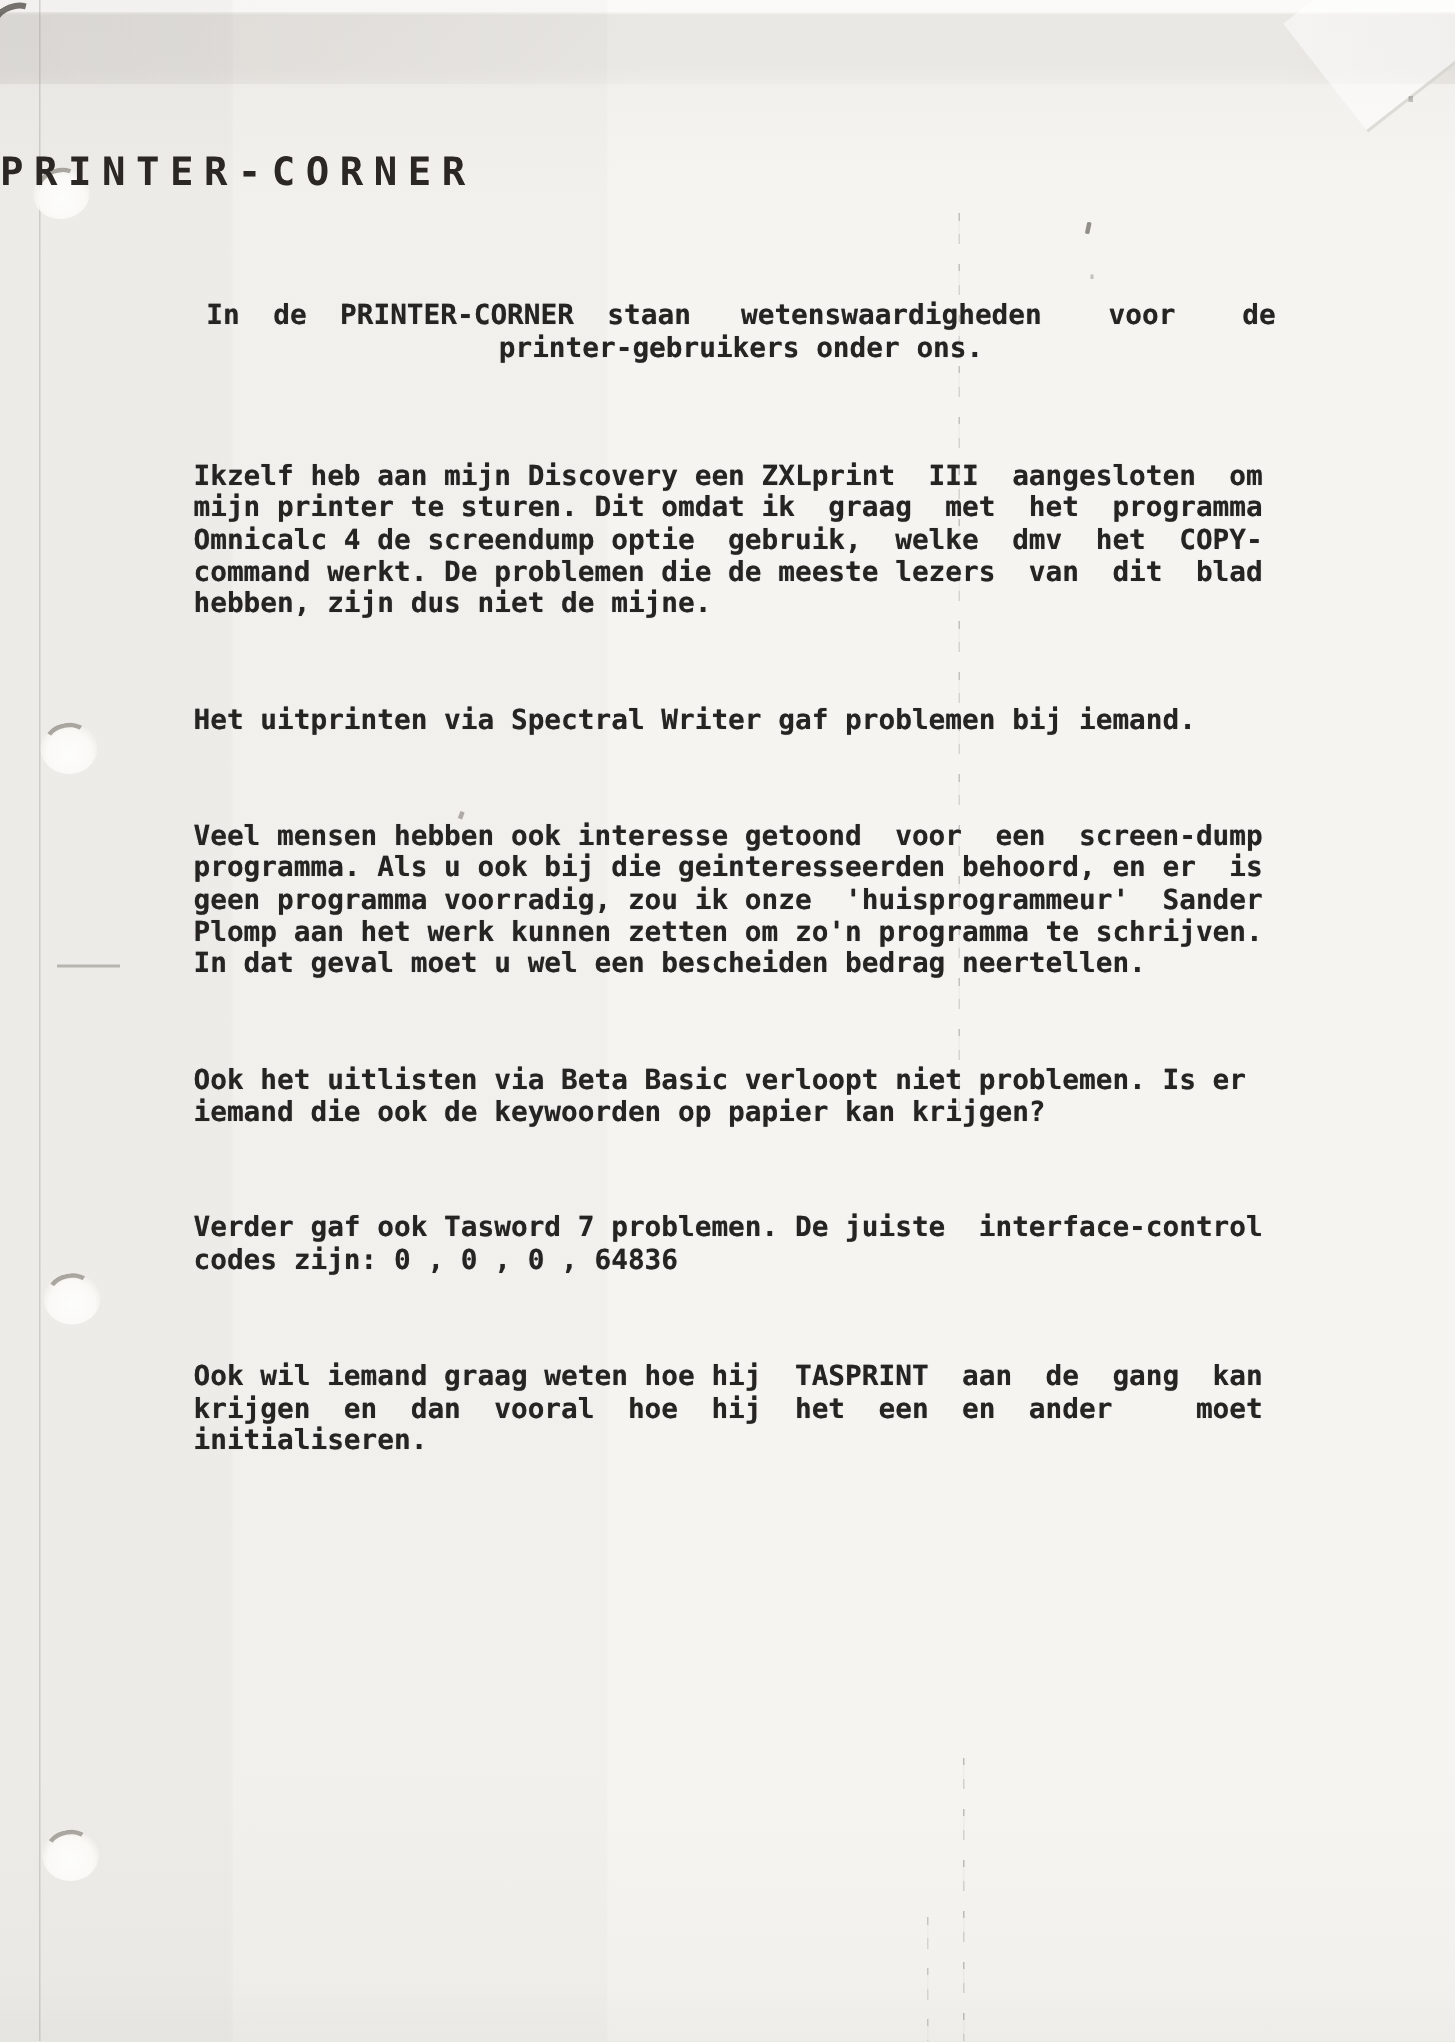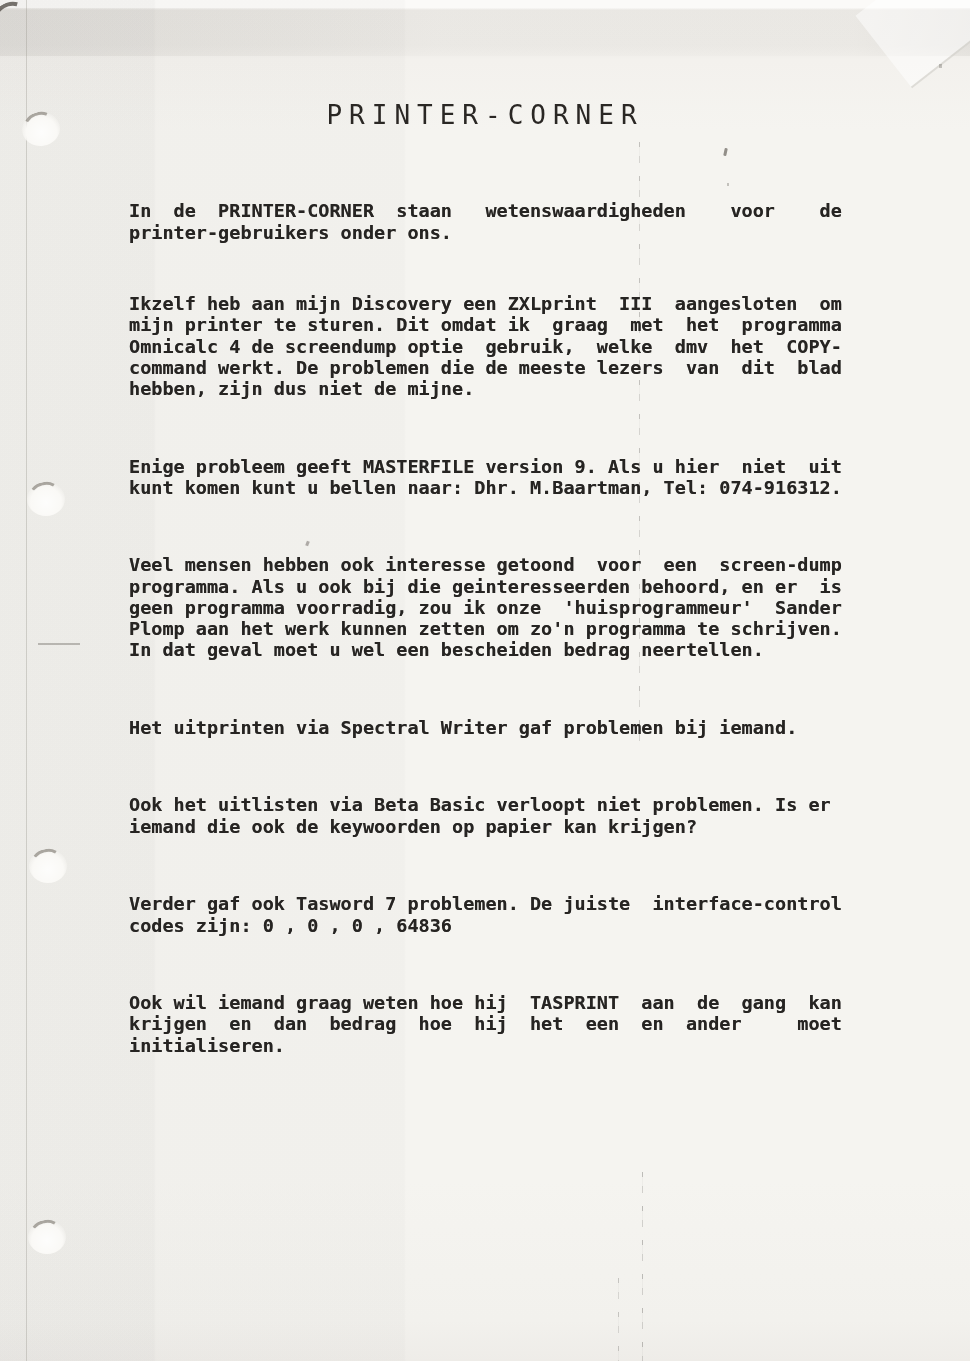--- a/index.html
+++ b/index.html
@@ -95,40 +95,39 @@
   .speck { position: absolute; background: rgba(80,75,68,0.6); }
   .speck-apostrophe { left: 724px; top: 148px; width: 3px; height: 8px; transform: rotate(12deg); border-radius: 1px; }
   .speck-a { left: 306px; top: 541px; width: 3px; height: 5px; transform: rotate(20deg); opacity: .7; }
   .speck-b { left: 939px; top: 64px; width: 3px; height: 4px; opacity: .5; }
   .speck-c { left: 727px; top: 183px; width: 2px; height: 3px; opacity: .5; }
 
   
   .title {
     position: absolute; left: 0; top: 100px; width: 100%;
     margin: 0;
-    text-align: center;
     font-size: 26px;
-    font-weight: normal;
+    font-weight: bold;
     letter-spacing: 7px;
     color: #2a2724;
     white-space: pre;
   }
 
   
   .body-text {
     position: absolute; left: 129px; top: 158px; width: 730px;
     color: #262422;
     font-size: 18.5px;
     line-height: 21.2px;
     font-weight: bold;
     white-space: pre;
     text-shadow: 0 0 0.5px rgba(38,36,34,0.55);
   }
   .body-text p { margin: 0 0 14px 0; }
-  .body-text p.para-first { margin-bottom: 8px; }
+  .body-text p.para-first { margin-bottom: 22px; text-align: center; }
 </style>
 </head>
 <body>
 
 <div class="page">
 
   <div class="top-band"></div>
   <div class="left-fold"></div>
   <div class="corner-curl"></div>
   <div class="corner-crease"></div>
@@ -151,30 +150,28 @@
   <h1 class="title">PRINTER-CORNER</h1>
 
   <div class="body-text">
     <p class="para para-first">In  de  PRINTER-CORNER  staan   wetenswaardigheden    voor    de
 printer-gebruikers onder ons.</p>
     <p class="para">Ikzelf heb aan mijn Discovery een ZXLprint  III  aangesloten  om
 mijn printer te sturen. Dit omdat ik  graag  met  het  programma
 Omnicalc 4 de screendump optie  gebruik,  welke  dmv  het  COPY-
 command werkt. De problemen die de meeste lezers  van  dit  blad
 hebben, zijn dus niet de mijne.</p>
-    <p class="para">Enige probleem geeft MASTERFILE version 9. Als u hier  niet  uit
-kunt komen kunt u bellen naar: Dhr. M.Baartman, Tel: 074-916312.</p>
+    <p class="para">Het uitprinten via Spectral Writer gaf problemen bij iemand.</p>
     <p class="para">Veel mensen hebben ook interesse getoond  voor  een  screen-dump
 programma. Als u ook bij die geinteresseerden behoord, en er  is
 geen programma voorradig, zou ik onze  'huisprogrammeur'  Sander
 Plomp aan het werk kunnen zetten om zo'n programma te schrijven.
 In dat geval moet u wel een bescheiden bedrag neertellen.</p>
-    <p class="para">Het uitprinten via Spectral Writer gaf problemen bij iemand.</p>
     <p class="para">Ook het uitlisten via Beta Basic verloopt niet problemen. Is er
 iemand die ook de keywoorden op papier kan krijgen?</p>
     <p class="para">Verder gaf ook Tasword 7 problemen. De juiste  interface-control
 codes zijn: 0 , 0 , 0 , 64836</p>
     <p class="para">Ook wil iemand graag weten hoe hij  TASPRINT  aan  de  gang  kan
-krijgen  en  dan  bedrag  hoe  hij  het  een  en  ander     moet
+krijgen  en  dan  vooral  hoe  hij  het  een  en  ander     moet
 initialiseren.</p>
   </div>
 
 </div>
 
 </body></html>

